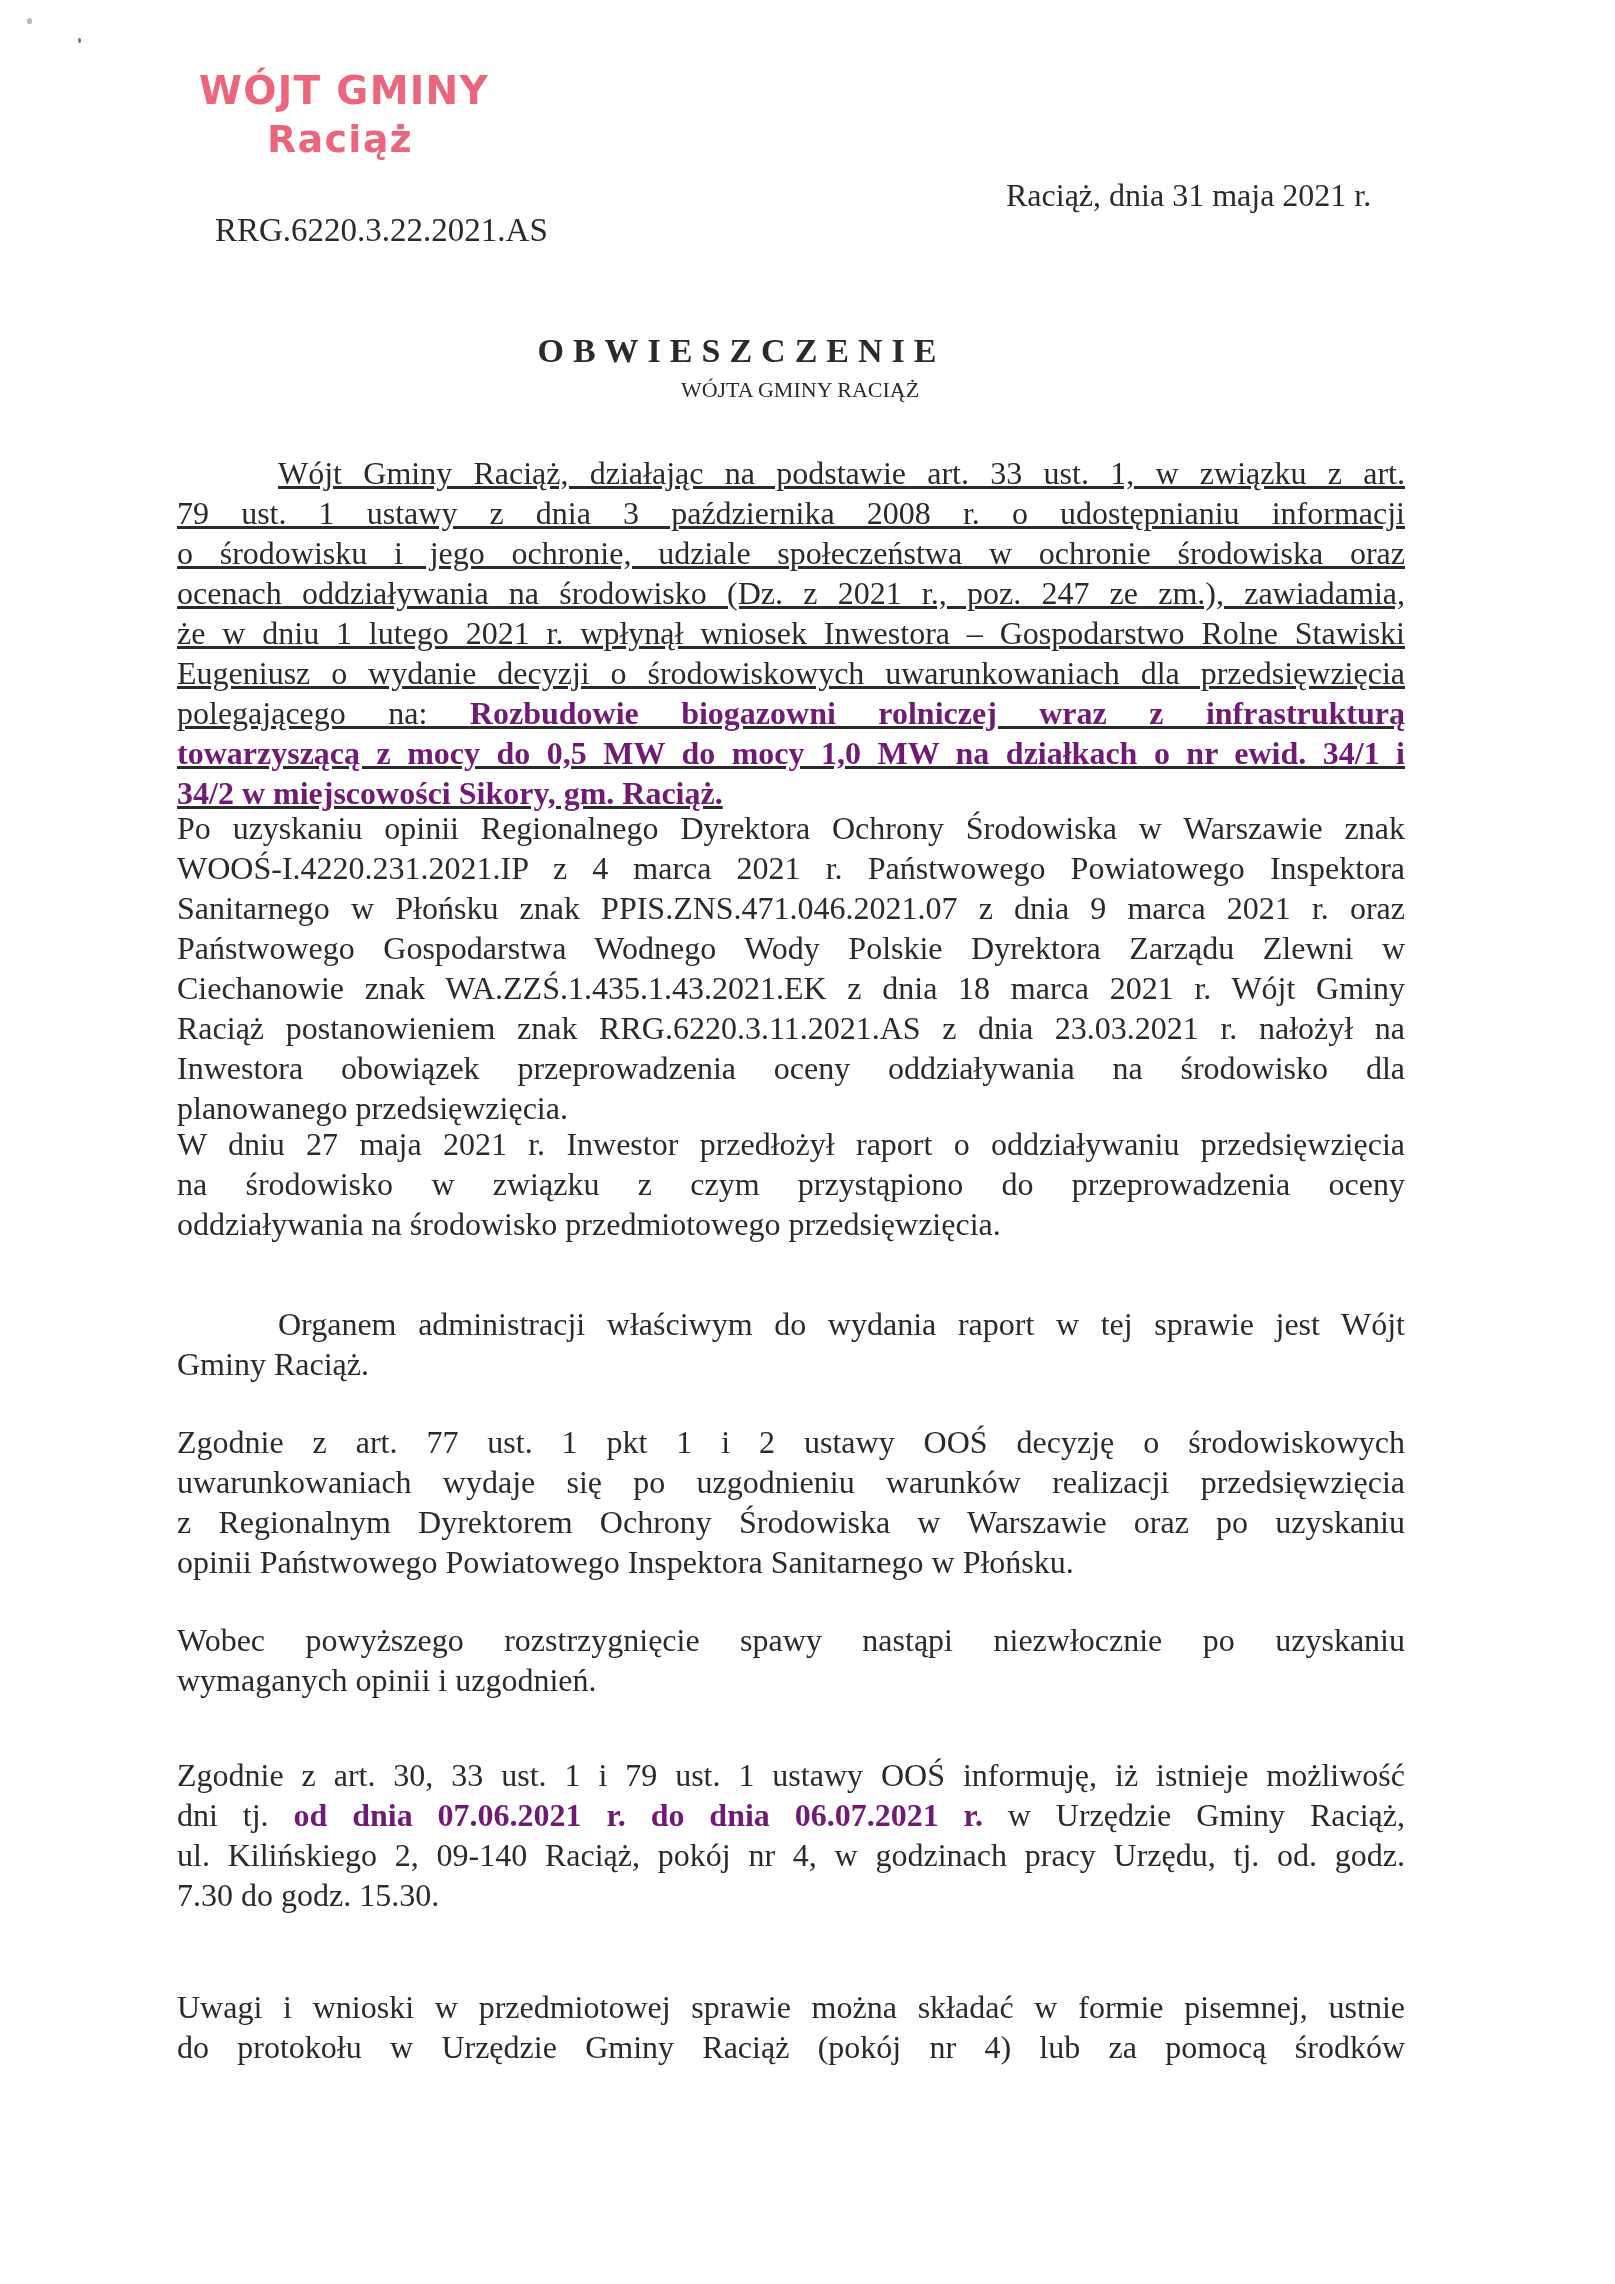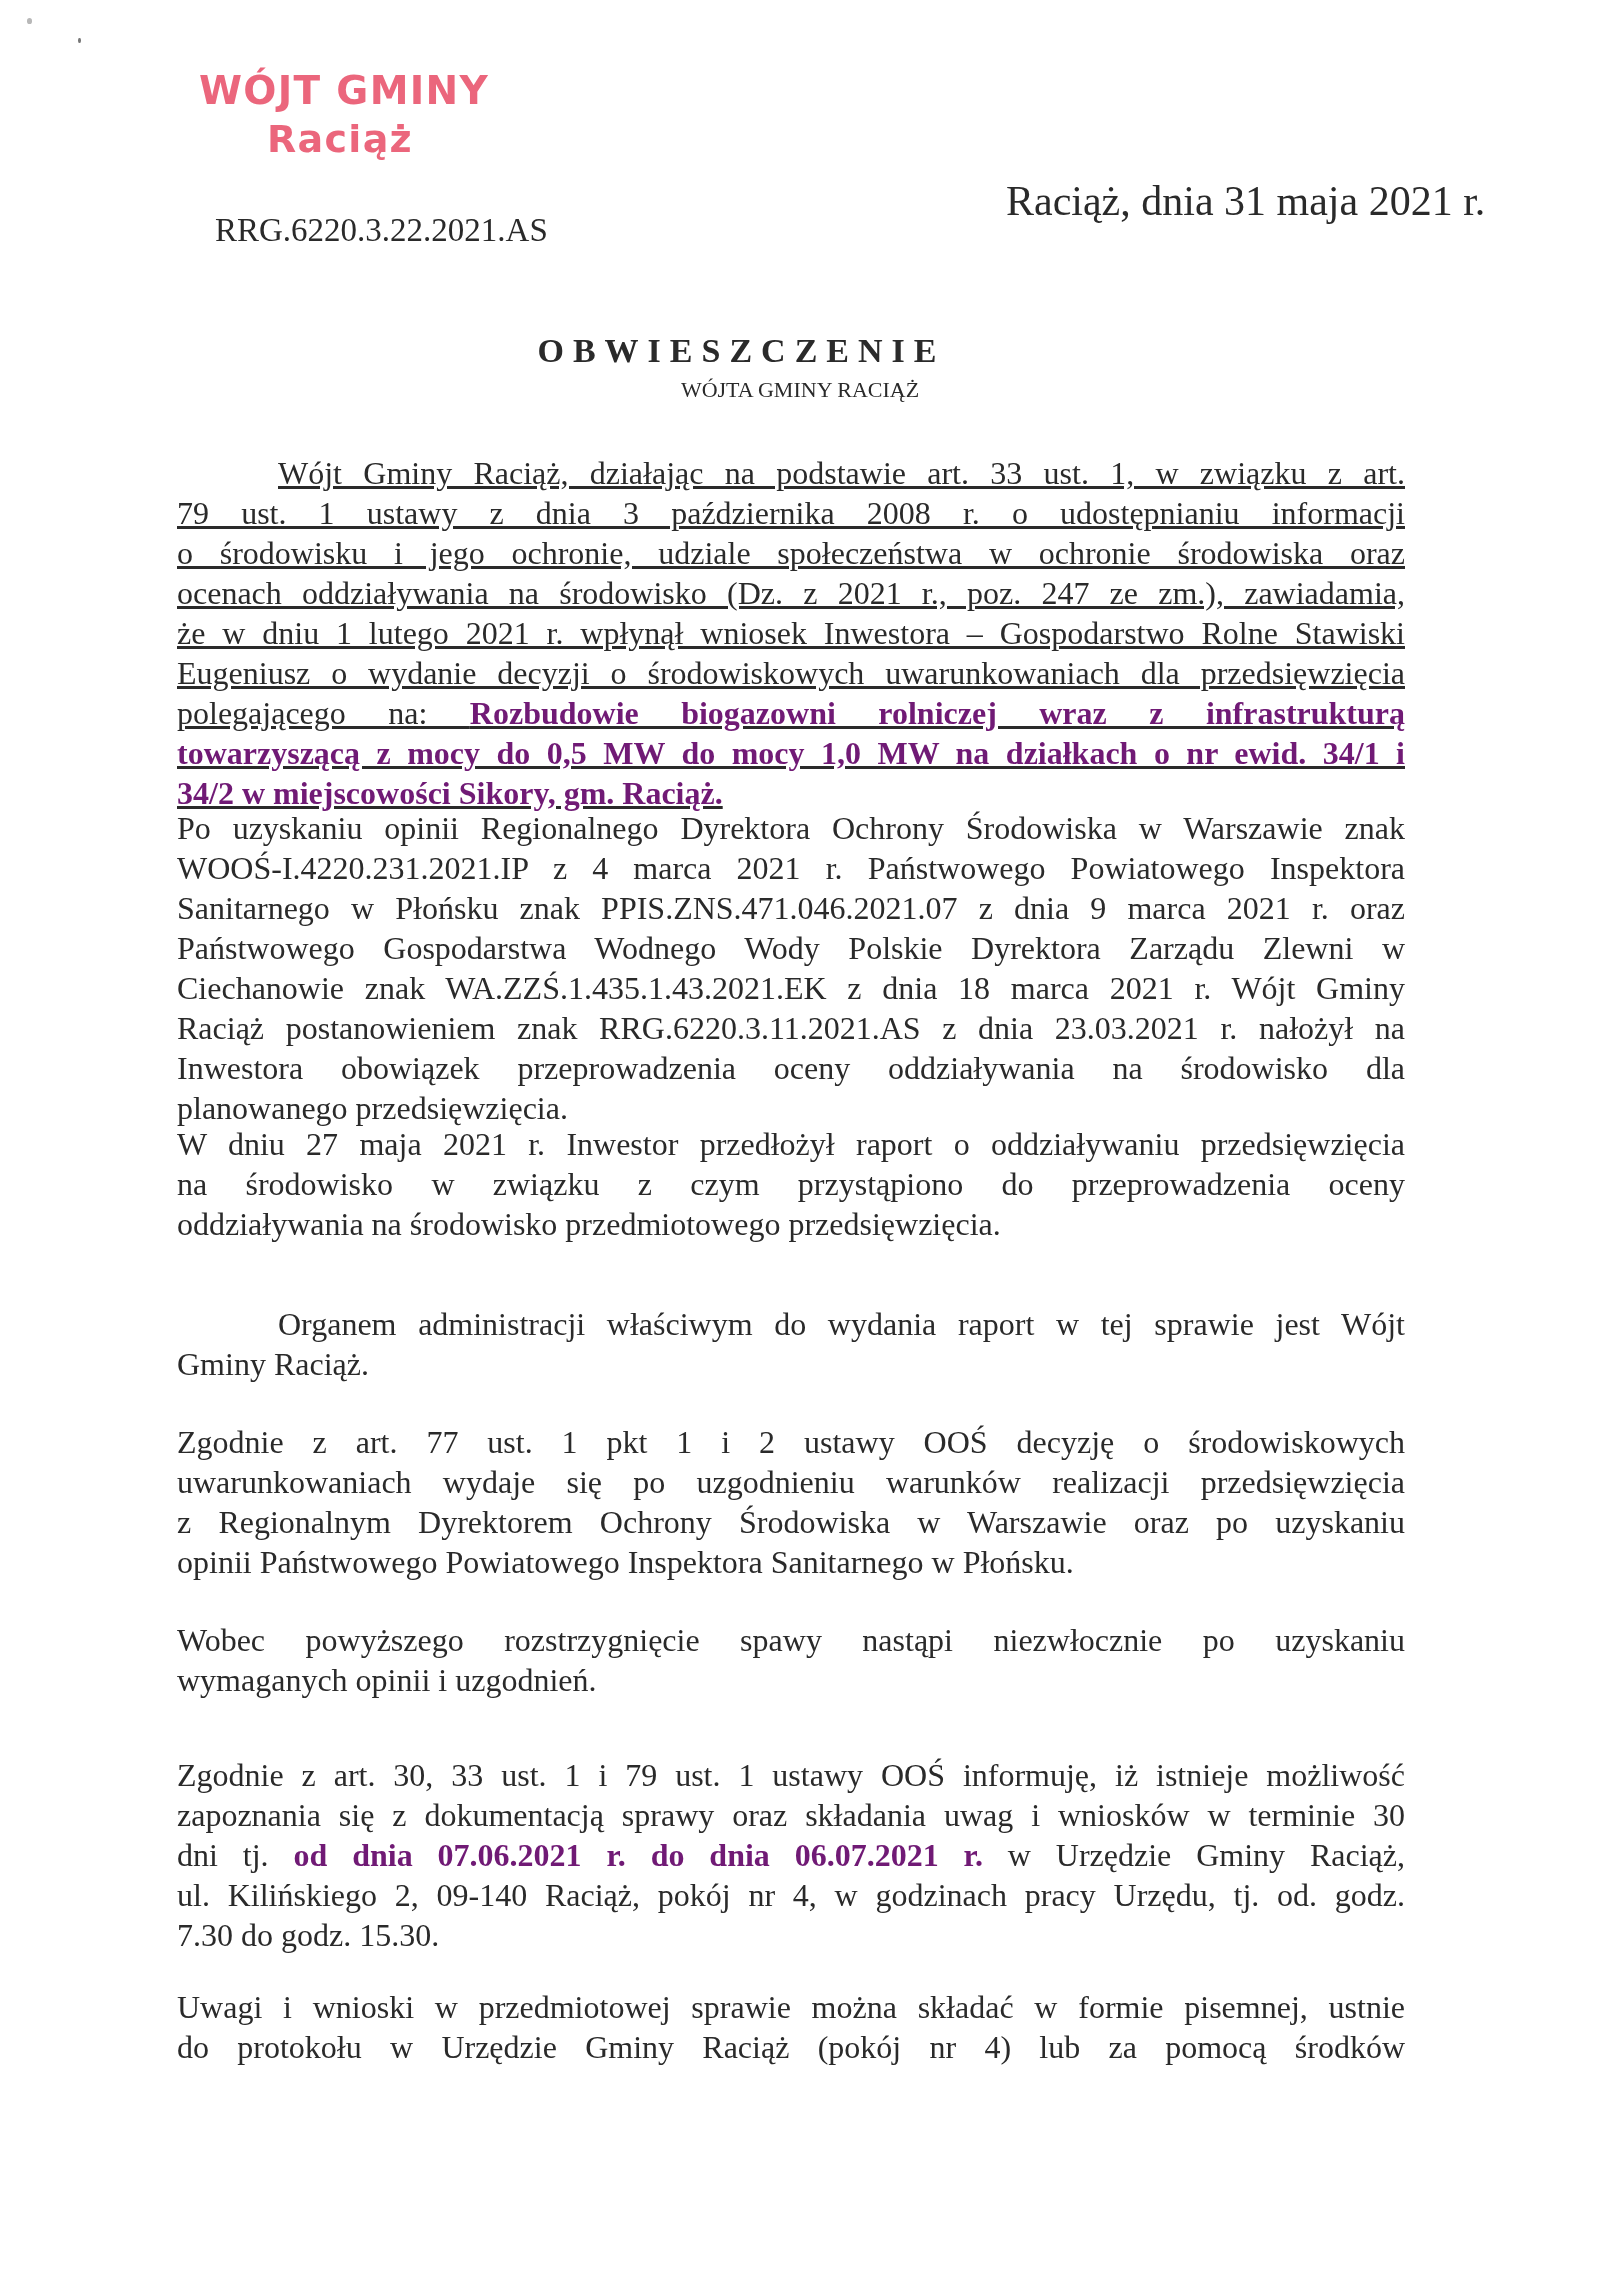--- a/index.html
+++ b/index.html
@@ -4,21 +4,21 @@
 <style>
   html, body { margin: 0; padding: 0; background: #ffffff; }
   body { width: 1616px; height: 2284px; position: relative; overflow: hidden;
          font-family: "Liberation Serif", "DejaVu Serif", serif; color: #2a2a2a; }
   .abs { position: absolute; }
   .speck { position: absolute; background: #b8b8b8; border-radius: 50%; }
   .stamp { position: absolute; font-family: "DejaVu Sans", "Liberation Sans", sans-serif;
            font-weight: bold; color: #e9566e; letter-spacing: 1.3px; opacity: 0.9; }
   .stamp1 { left: 199px; top: 68px; font-size: 39px; }
   .stamp2 { left: 267px; top: 117px; font-size: 38px; font-weight: bold; }
-  .date { left: 1006px; top: 177px; font-size: 42px; }
+  .date { left: 1006px; top: 177px; font-size: 32px; }
   .ref { left: 215px; top: 212px; font-size: 33px; }
   .title { left: 0; width: 1483px; top: 332px; text-align: center; font-size: 34px; font-weight: bold; letter-spacing: 9px; }
   .subtitle { left: 0; width: 1600px; top: 377px; text-align: center; font-size: 22px; }
   .para { position: absolute; left: 177px; width: 1228px; font-size: 32px; line-height: 40px;
           text-align: justify; margin: 0; }
   .para span.line { display: block; text-align: justify; text-align-last: justify; }
   .para span.line.last { text-align-last: left; }
   b { font-weight: bold; color: #701a75; }
 </style>
 </head>
@@ -77,21 +77,20 @@
   <span class="line last">opinii Państwowego Powiatowego Inspektora Sanitarnego w Płońsku.</span>
 </div>
 
 <div class="para" style="top:1620px;">
   <span class="line">Wobec powyższego rozstrzygnięcie spawy nastąpi niezwłocznie po uzyskaniu</span>
   <span class="line last">wymaganych opinii i uzgodnień.</span>
 </div>
 
 <div class="para" style="top:1755px;">
   <span class="line">Zgodnie z art. 30, 33 ust. 1 i 79 ust. 1 ustawy OOŚ informuję, iż istnieje możliwość</span>
-  <span class="line">zapoznania się z dokumentacją sprawy oraz składania uwag i wniosków w terminie 30</span>
   <span class="line"><span>dni tj. </span><b>od dnia 07.06.2021 r. do dnia 06.07.2021 r.</b><span> w Urzędzie Gminy Raciąż,</span></span>
   <span class="line">ul. Kilińskiego 2, 09-140 Raciąż, pokój nr 4, w godzinach pracy Urzędu, tj. od. godz.</span>
   <span class="line last">7.30 do godz. 15.30.</span>
 </div>
 
 <div class="para" style="top:1987px;">
   <span class="line">Uwagi i wnioski w przedmiotowej sprawie można składać w formie pisemnej, ustnie</span>
   <span class="line">do protokołu w Urzędzie Gminy Raciąż (pokój nr 4) lub za pomocą środków</span>
 </div>
 

